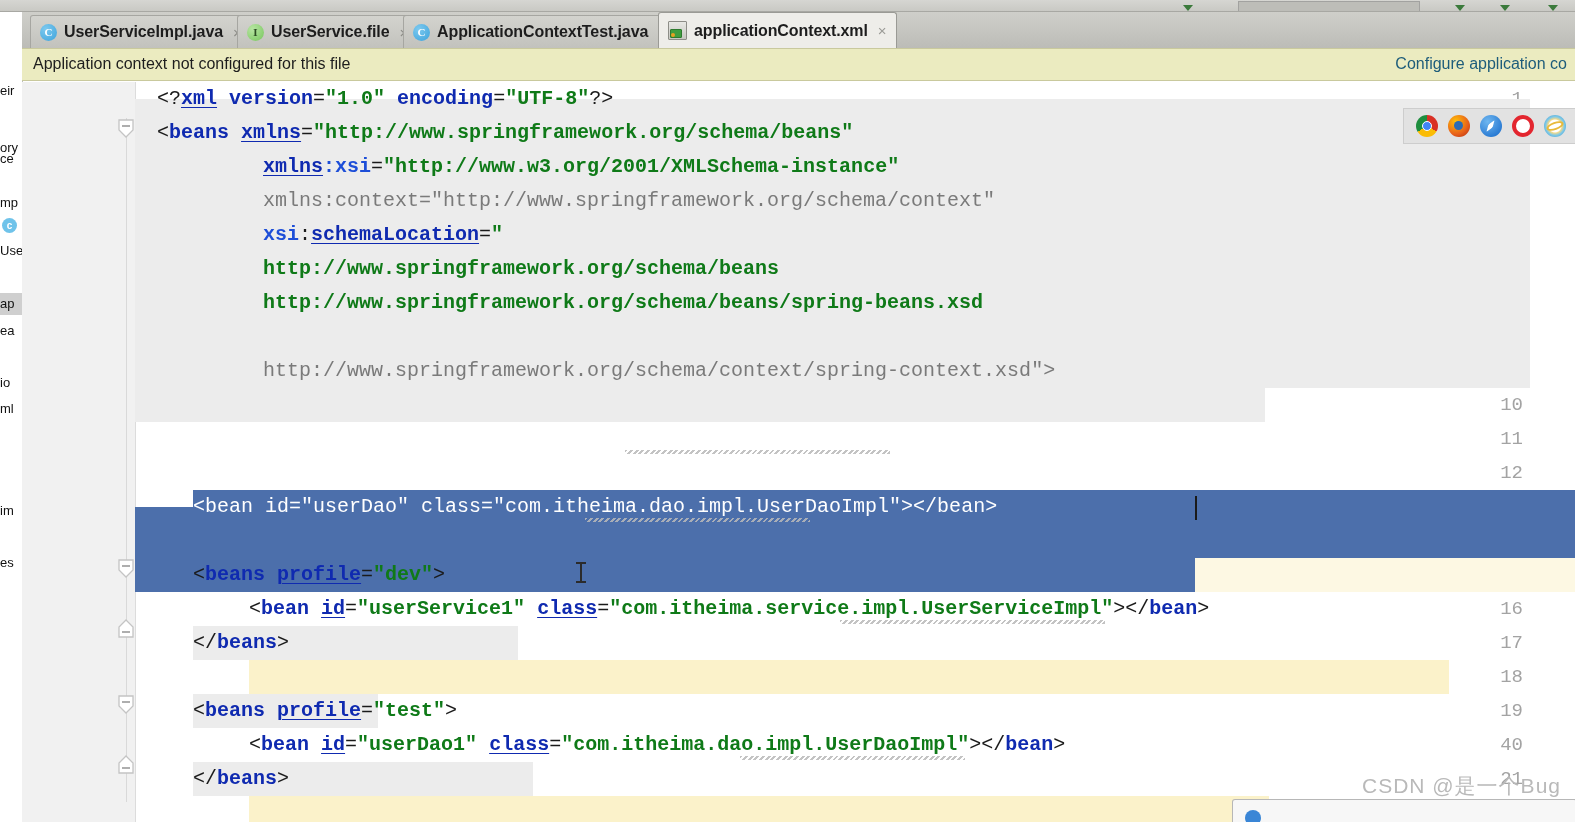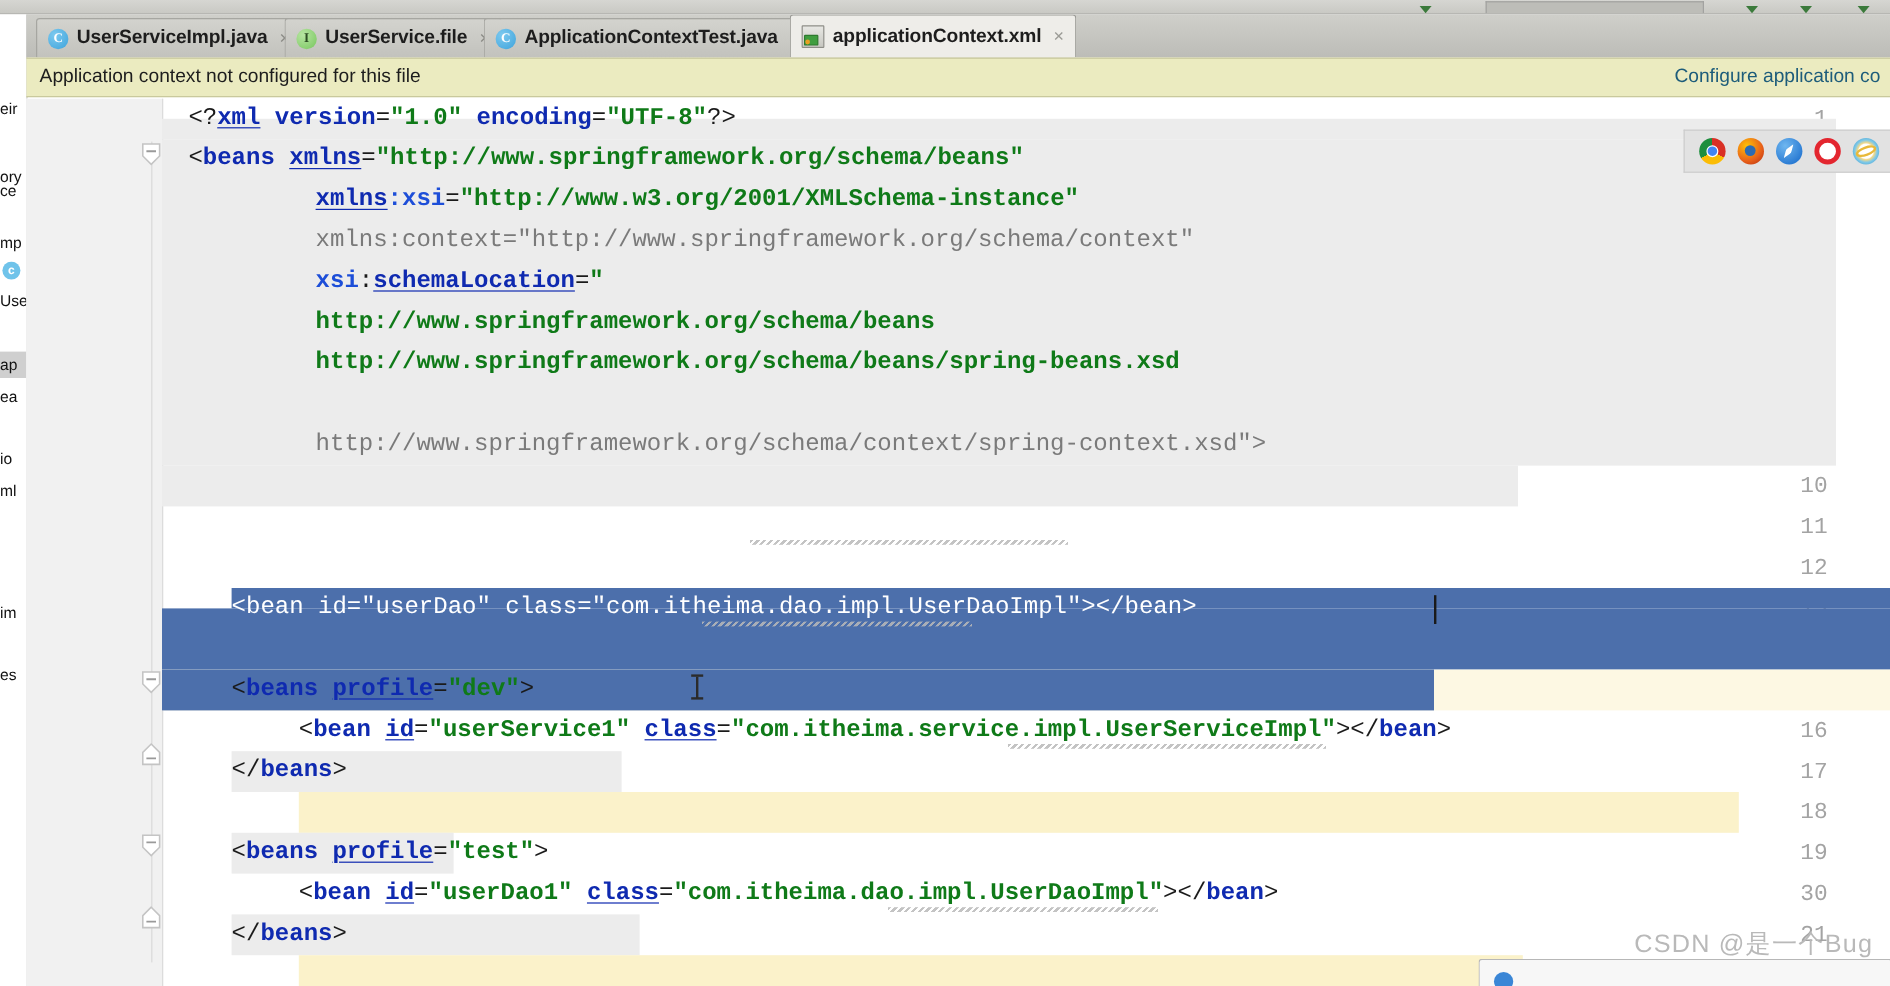--- a/index.html
+++ b/index.html
@@ -278,21 +278,21 @@
         <div class="lnum" style="top: 306px;">10</div>
         <div class="lnum" style="top: 340px;">11</div>
         <div class="lnum" style="top: 374px;">12</div>
         <div class="lnum" style="top: 408px;">13</div>
         <div class="lnum" style="top: 442px;">14</div>
         <div class="lnum" style="top: 476px;">15</div>
         <div class="lnum" style="top: 510px;">16</div>
         <div class="lnum" style="top: 544px;">17</div>
         <div class="lnum" style="top: 578px;">18</div>
         <div class="lnum" style="top: 612px;">19</div>
-        <div class="lnum" style="top: 646px;">30</div>
+        <div class="lnum" style="top: 646px;">40</div>
         <div class="lnum" style="top: 680px;">21</div>
         <div class="lnum" style="top: 714px;">22</div>
       </div>
 
     <svg width="22" height="740" style="position:absolute;left:94px;top:0;">
 
       <g>
         <path d="M3 38 h14 v10 l-7 7 l-7 -7 z" fill="#ffffff" stroke="#c4c4c4" stroke-width="1.3"></path>
         <line x1="6" y1="44" x2="14" y2="44" stroke="#9a9a9a" stroke-width="1.6"></line>
       </g>

